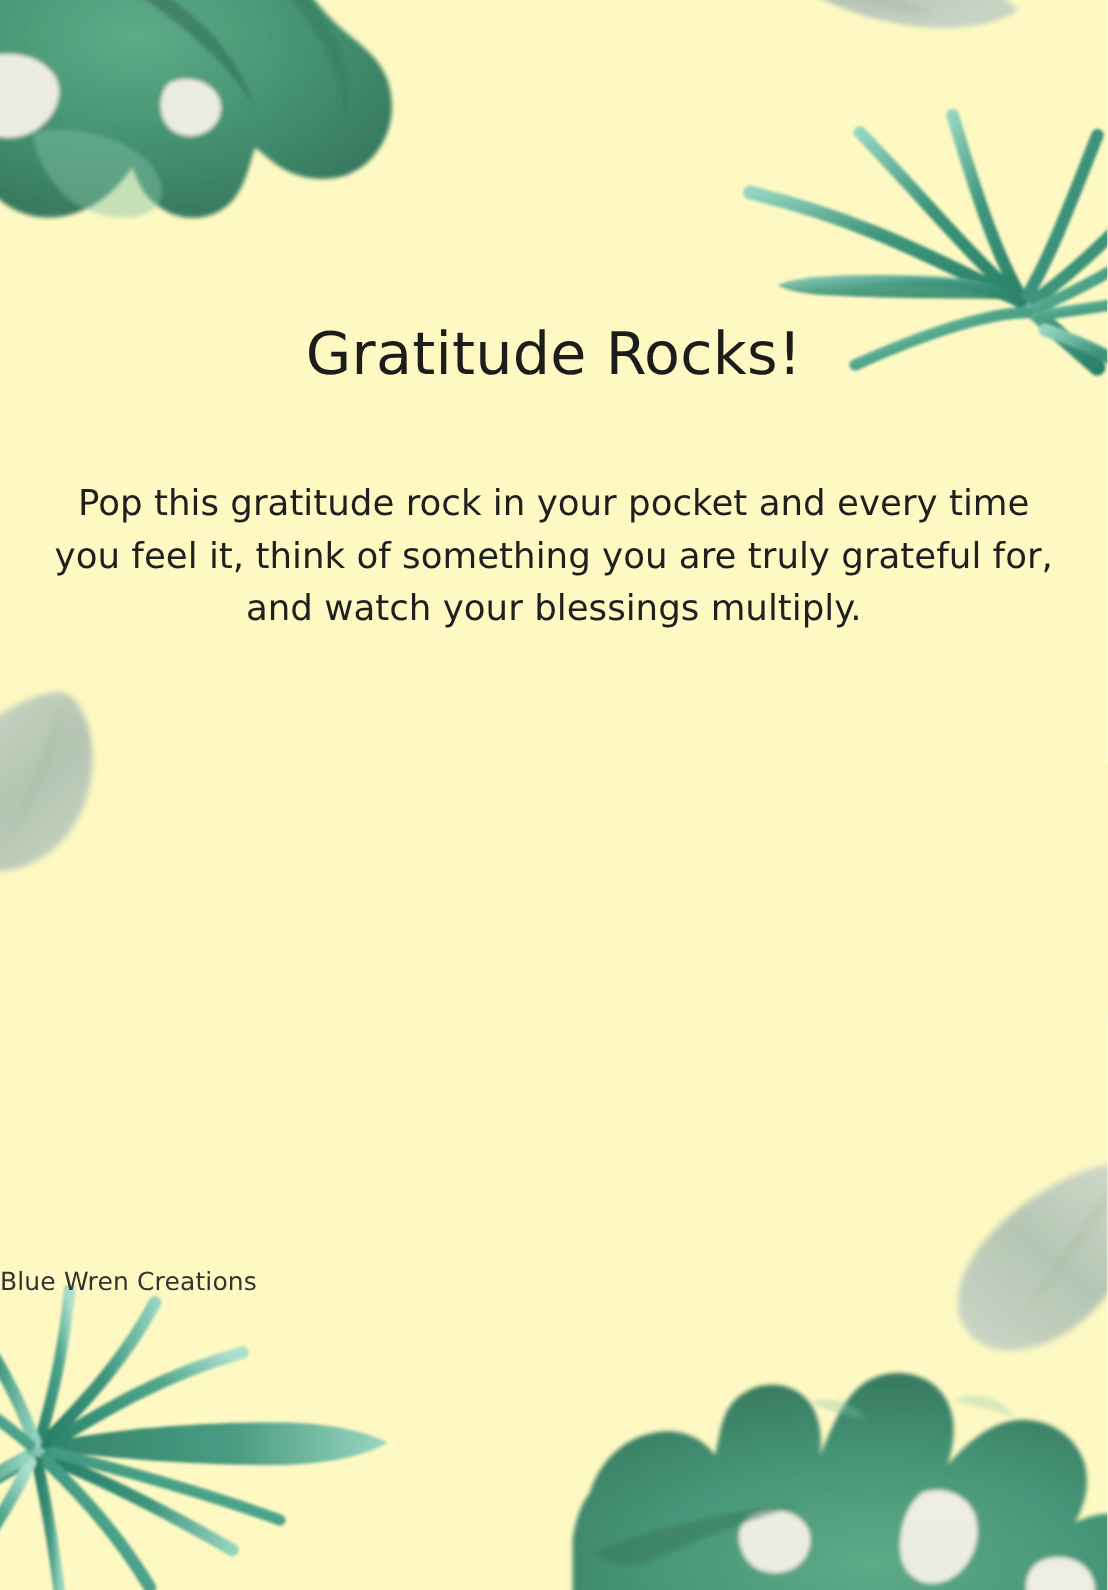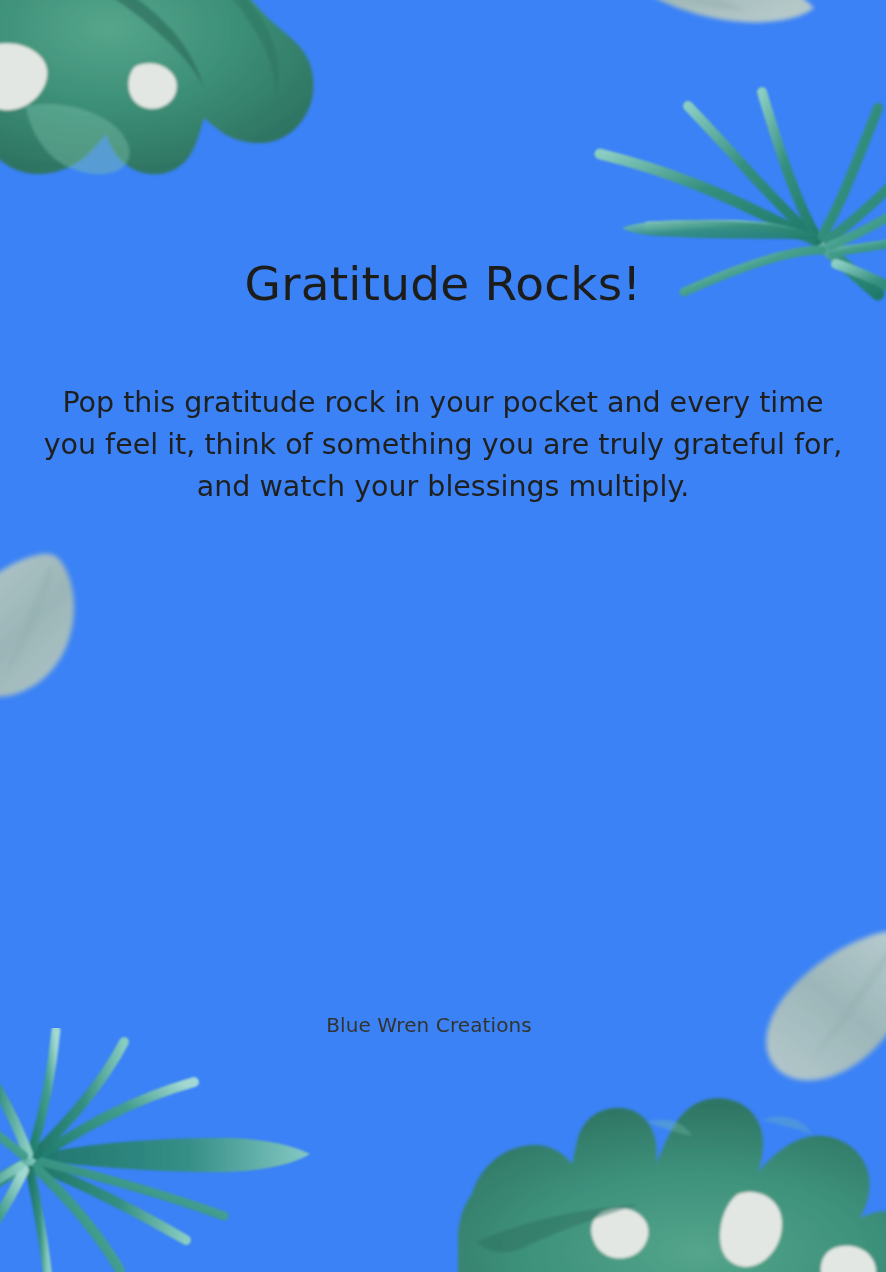--- a/index.html
+++ b/index.html
@@ -11,21 +11,21 @@
     width: 886px;
     height: 1272px;
     overflow: hidden;
     font-family: "DejaVu Sans", sans-serif;
   }
 
   #card {
     position: relative;
     width: 886px;
     height: 1272px;
-    background: #3b82f6;
+    background: #fef9c3;
     overflow: hidden;
   }
 
   
   .deco {
     position: absolute;
     pointer-events: none;
   }
   .deco svg { display: block; }
 
@@ -81,21 +81,21 @@
   #body-copy p {
     margin: 0 0 42px 0;
   }
   #body-copy p:last-child { margin-bottom: 0; }
 
   #footer-brand {
     position: absolute;
     top: 1013px;
     left: 0;
     width: 858px;
-    text-align: center;
+    text-align: left;
     font-family: "DejaVu Sans", sans-serif;
     font-size: 20px;
     font-weight: 400;
     color: #33332f;
     letter-spacing: 0.1px;
   }
 </style>
 </head>
 <body>
 

